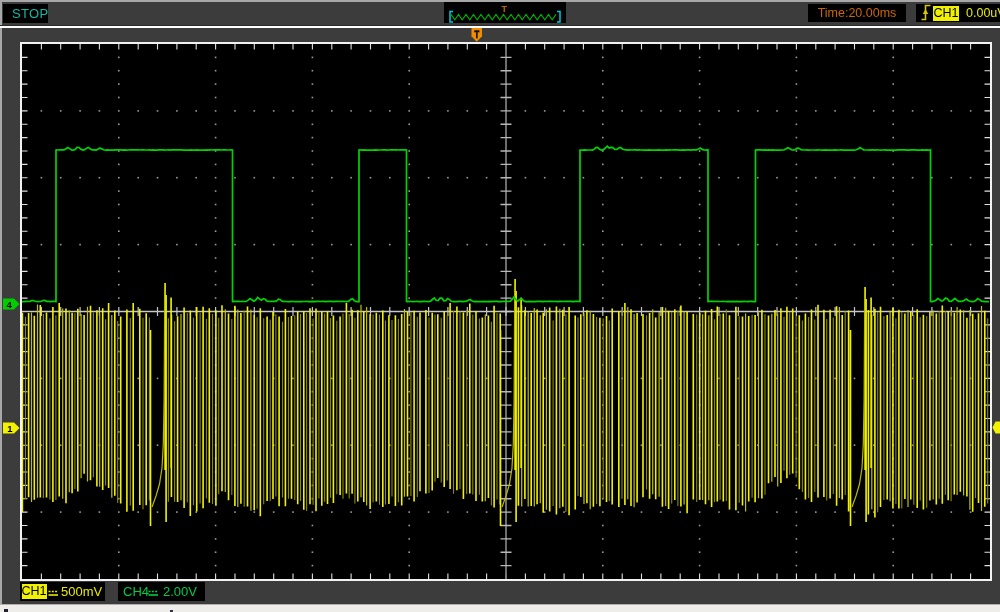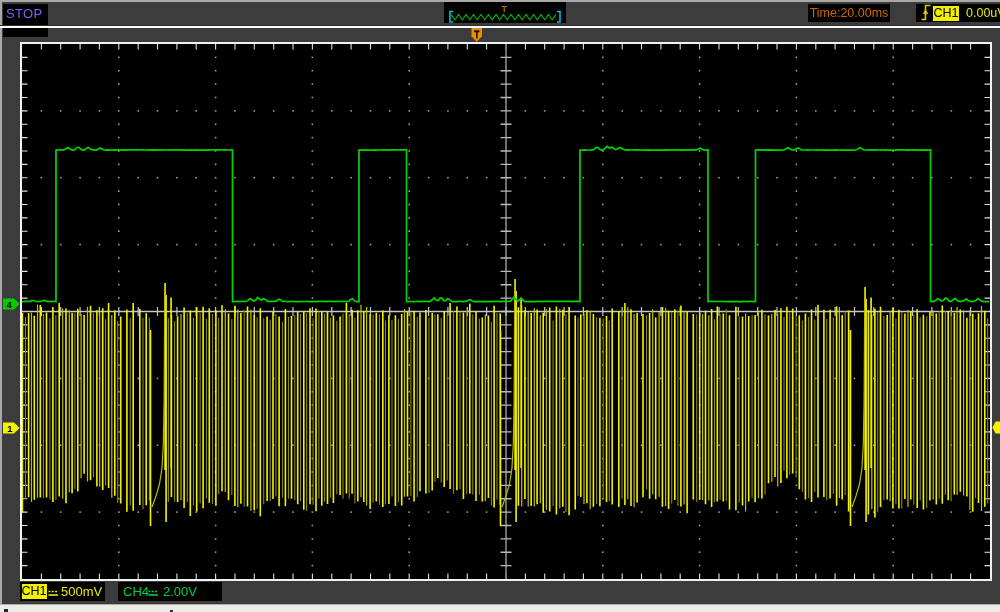--- a/index.html
+++ b/index.html
@@ -3,32 +3,32 @@
 * { margin:0; padding:0; box-sizing:border-box; }
 html,body { width:1000px; height:612px; overflow:hidden; background:#3c3c3c;
   font-family:"Liberation Sans", sans-serif; }
 .abs { position:absolute; }
 </style></head>
 <body>
 
 <div class="abs" style="left:0;top:0;width:1000px;height:1.5px;background:#a8a8a8"></div>
 <div class="abs" style="left:0;top:0;width:1.5px;height:604px;background:#a8a8a8"></div>
 
-<div class="abs" style="left:3px;top:4px;width:45px;height:33px;background:#000;color:#8b5cf6;font-size:13px;line-height:19px;padding-left:3px;letter-spacing:0.3px">STOP</div>
+<div class="abs" style="left:3px;top:4px;width:45px;height:19px;background:#000;color:#14b8a6;font-size:13px;line-height:19px;padding-left:9px;letter-spacing:0.3px">STOP</div>
 
 <div class="abs" style="left:444px;top:2px;width:122px;height:21px;background:#020202">
  <svg width="122" height="21" style="position:absolute;left:0;top:0">
   <path d="M9,9.5 H6 V20 H9" stroke="#00c8dc" stroke-width="1.5" fill="none"></path>
   <path d="M113,9.5 H116 V20 H113" stroke="#00c8dc" stroke-width="1.5" fill="none"></path>
   <polyline points="7.0,12.4 10.8,17.8 14.5,12.4 18.2,17.8 22.0,12.4 25.8,17.8 29.5,12.4 33.2,17.8 37.0,12.4 40.8,17.8 44.5,12.4 48.2,17.8 52.0,12.4 55.8,17.8 59.5,12.4 63.2,17.8 67.0,12.4 70.8,17.8 74.5,12.4 78.2,17.8 82.0,12.4 85.8,17.8 89.5,12.4 93.2,17.8 97.0,12.4 100.8,17.8 104.5,12.4 108.2,17.8 112.0,12.4" fill="none" stroke="#00b400" stroke-width="1.1"></polyline>
   <text x="57.5" y="9.5" fill="#bb6600" font-size="9px" font-weight="bold" font-family="Liberation Sans">T</text>
  </svg>
 </div>
 
-<div class="abs" style="left:808px;top:4px;width:82px;height:18px;background:#000;color:#cc6600;font-size:12.5px;line-height:18px;text-align:center">Time:20.00ms</div>
+<div class="abs" style="left:808px;top:4px;width:98px;height:18px;background:#000;color:#cc6600;font-size:12.5px;line-height:18px;text-align:center">Time:20.00ms</div>
 
 <div class="abs" style="left:916px;top:4px;width:84px;height:18px;background:#000;overflow:hidden">
  <svg width="84" height="18" style="position:absolute;left:0;top:0">
   <path d="M5.5,15.5 H9.5 V1.5 H14.5" stroke="#d8c800" stroke-width="1.6" fill="none"></path>
   <polygon points="9.5,5 6.8,10 12.2,10" fill="#d8c800"></polygon>
  </svg>
  <div class="abs" style="left:17px;top:1.5px;width:26px;height:15px;background:#f0f000;color:#000;font-size:12.5px;line-height:15px;text-align:center">CH1</div>
  <div class="abs" style="left:50px;top:0;height:18px;color:#e8e800;font-size:12.5px;line-height:18px">0.00uV</div>
 </div>
 
@@ -618,21 +618,21 @@
 </svg>
 
 <div class="abs" style="left:20px;top:582px;width:85px;height:19px;background:#000">
  <div class="abs" style="left:1.5px;top:2px;width:25px;height:15px;background:#f0f000;color:#000;font-size:12.5px;line-height:15px;text-align:center">CH1</div>
  <svg width="85" height="19" style="position:absolute;left:0;top:0">
   <path d="M28.5,9.5 h2 m1.3,0 h2 m1.3,0 h2" stroke="#e8e800" stroke-width="1.6" fill="none"></path>
   <path d="M28.5,13 h9.5" stroke="#e8e800" stroke-width="1.6" fill="none"></path>
  </svg>
  <div class="abs" style="left:41px;top:0;height:26px;color:#e8e800;font-size:13px;line-height:19px">500mV</div>
 </div>
-<div class="abs" style="left:118px;top:582px;width:104px;height:19px;background:#000;color:#00cc44">
+<div class="abs" style="left:118px;top:582px;width:87px;height:19px;background:#000;color:#00cc44">
  <div class="abs" style="left:5px;top:0;height:19px;font-size:13px;line-height:19px">CH4</div>
  <svg width="87" height="19" style="position:absolute;left:0;top:0">
   <path d="M30.5,9.5 h2 m1.3,0 h2 m1.3,0 h2" stroke="#00cc44" stroke-width="1.6" fill="none"></path>
   <path d="M30.5,13 h9.5" stroke="#00cc44" stroke-width="1.6" fill="none"></path>
  </svg>
  <div class="abs" style="left:45px;top:0;height:19px;font-size:13px;line-height:19px">2.00V</div>
 </div>
 
 <div class="abs" style="left:0;top:603.5px;width:1000px;height:1.5px;background:#b0b0b0"></div>
 <div class="abs" style="left:0;top:605px;width:1000px;height:7px;background:#efedea"></div>

